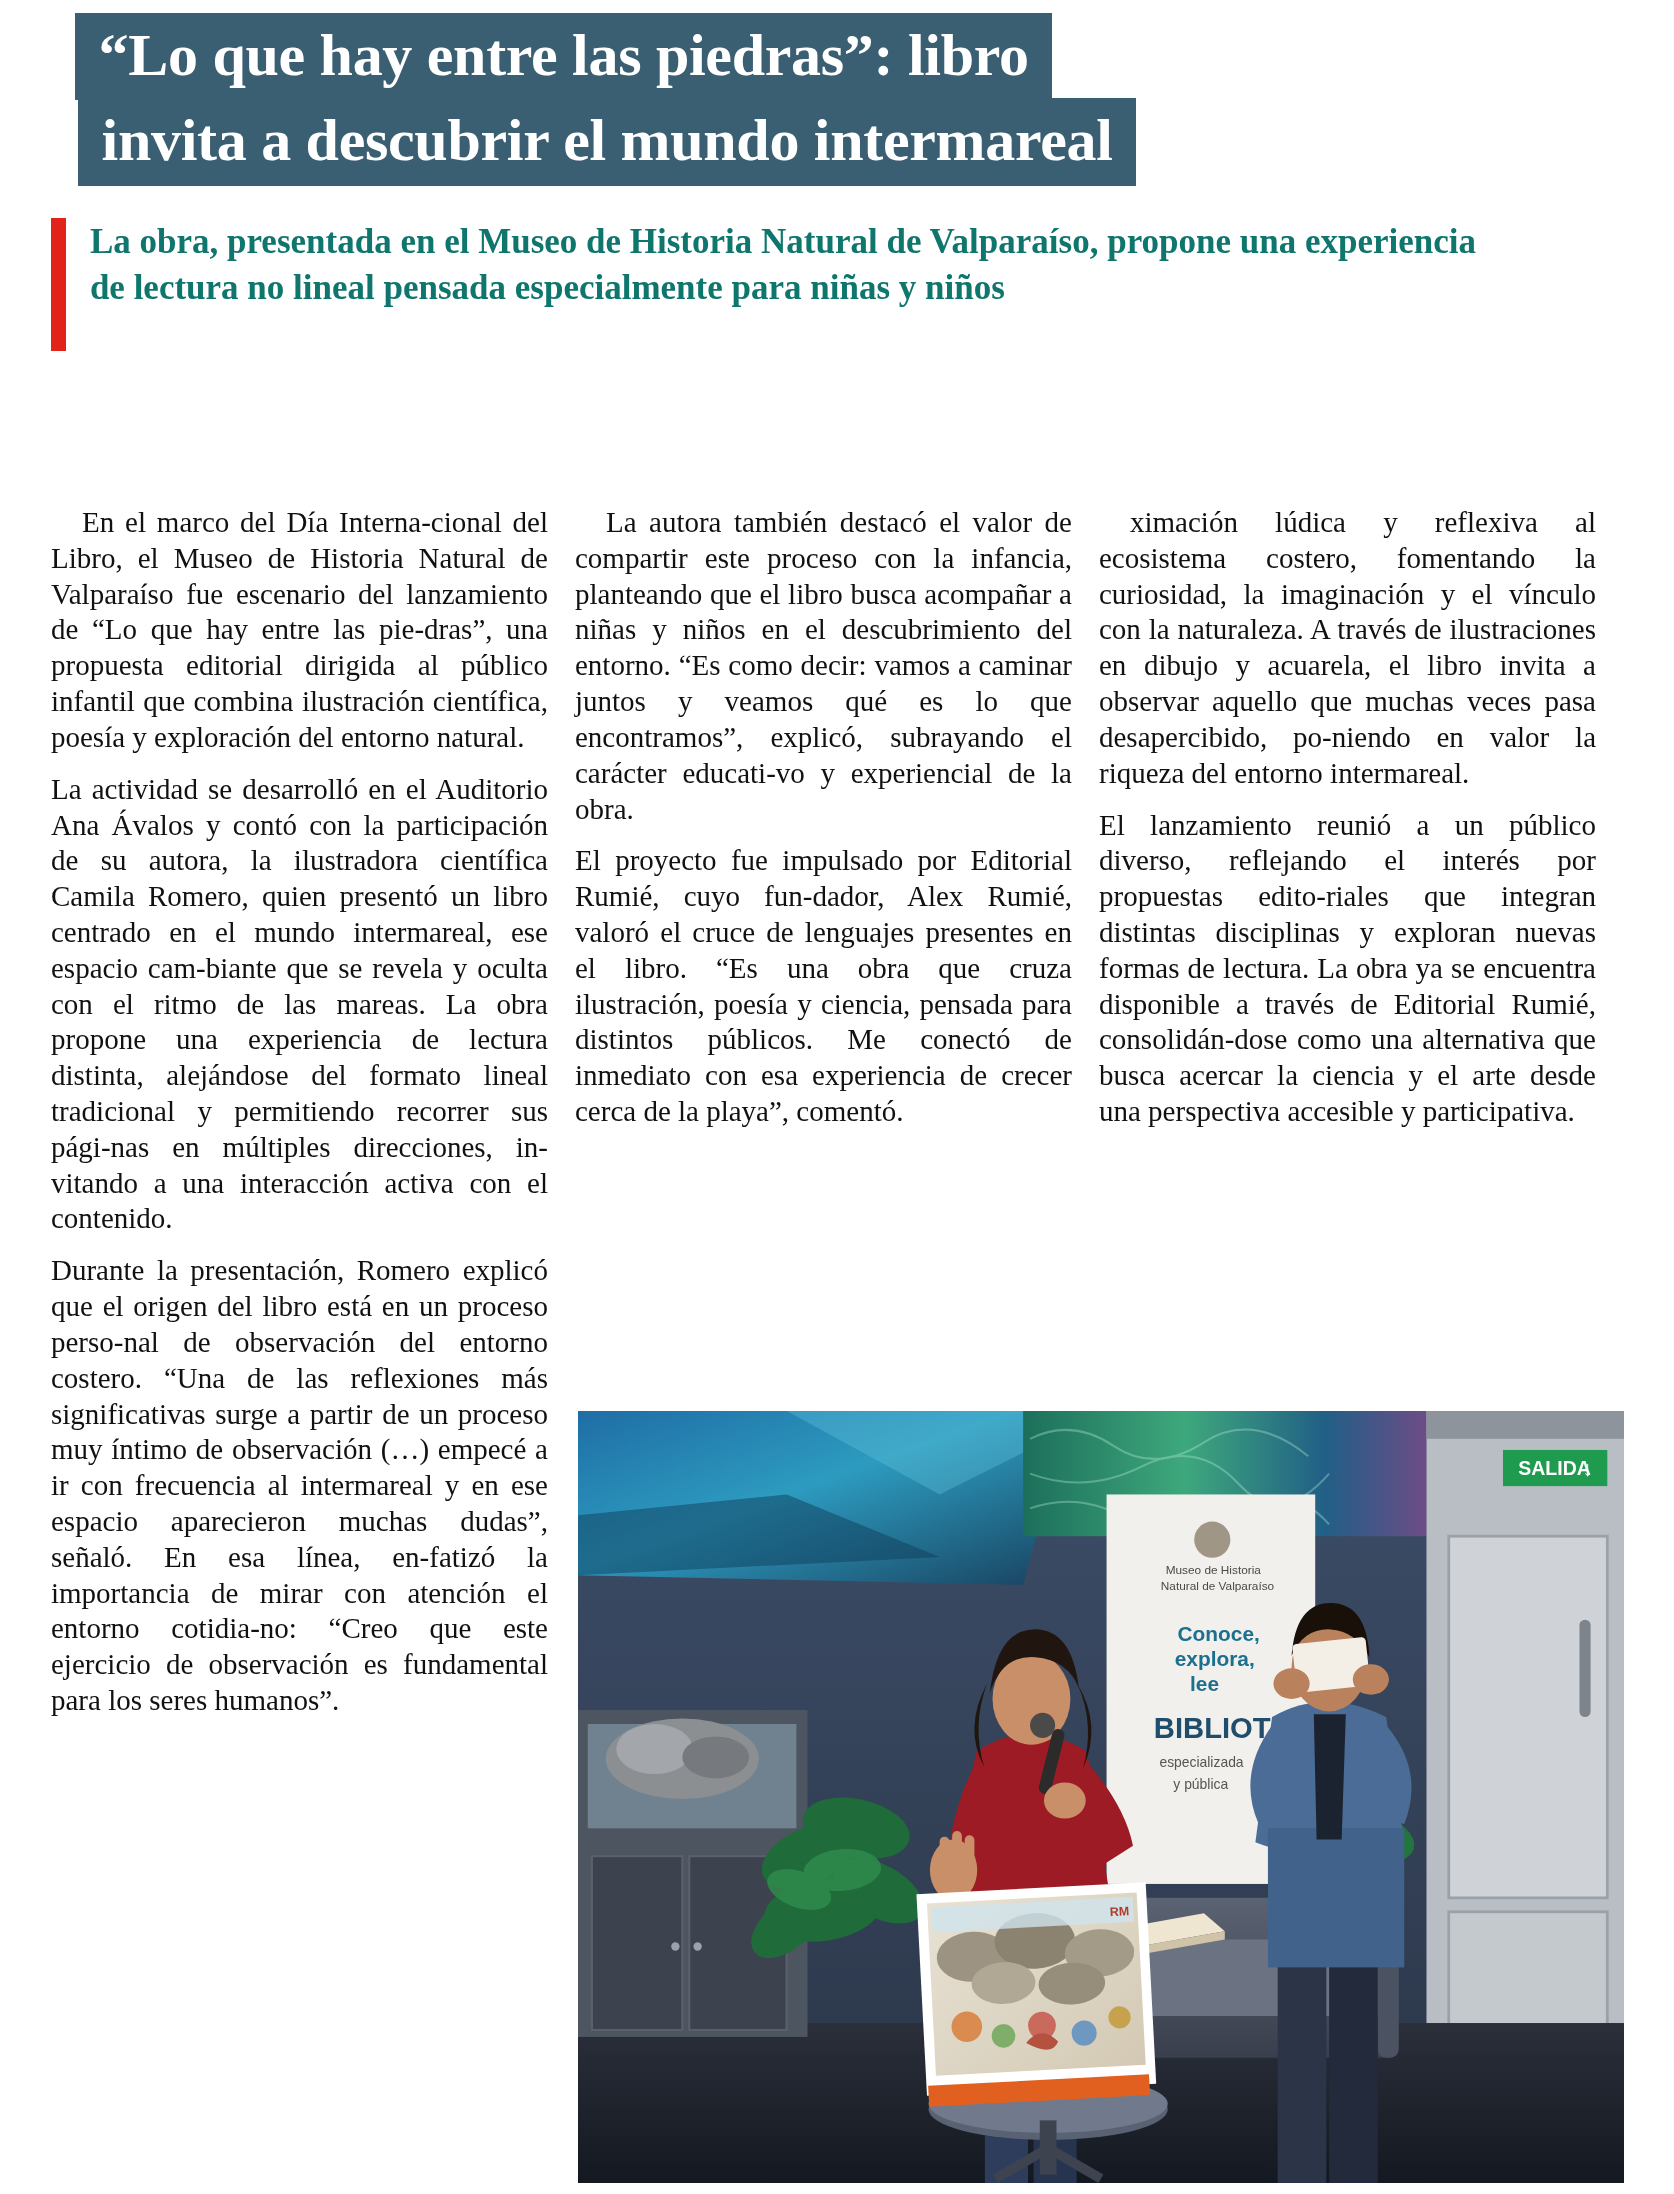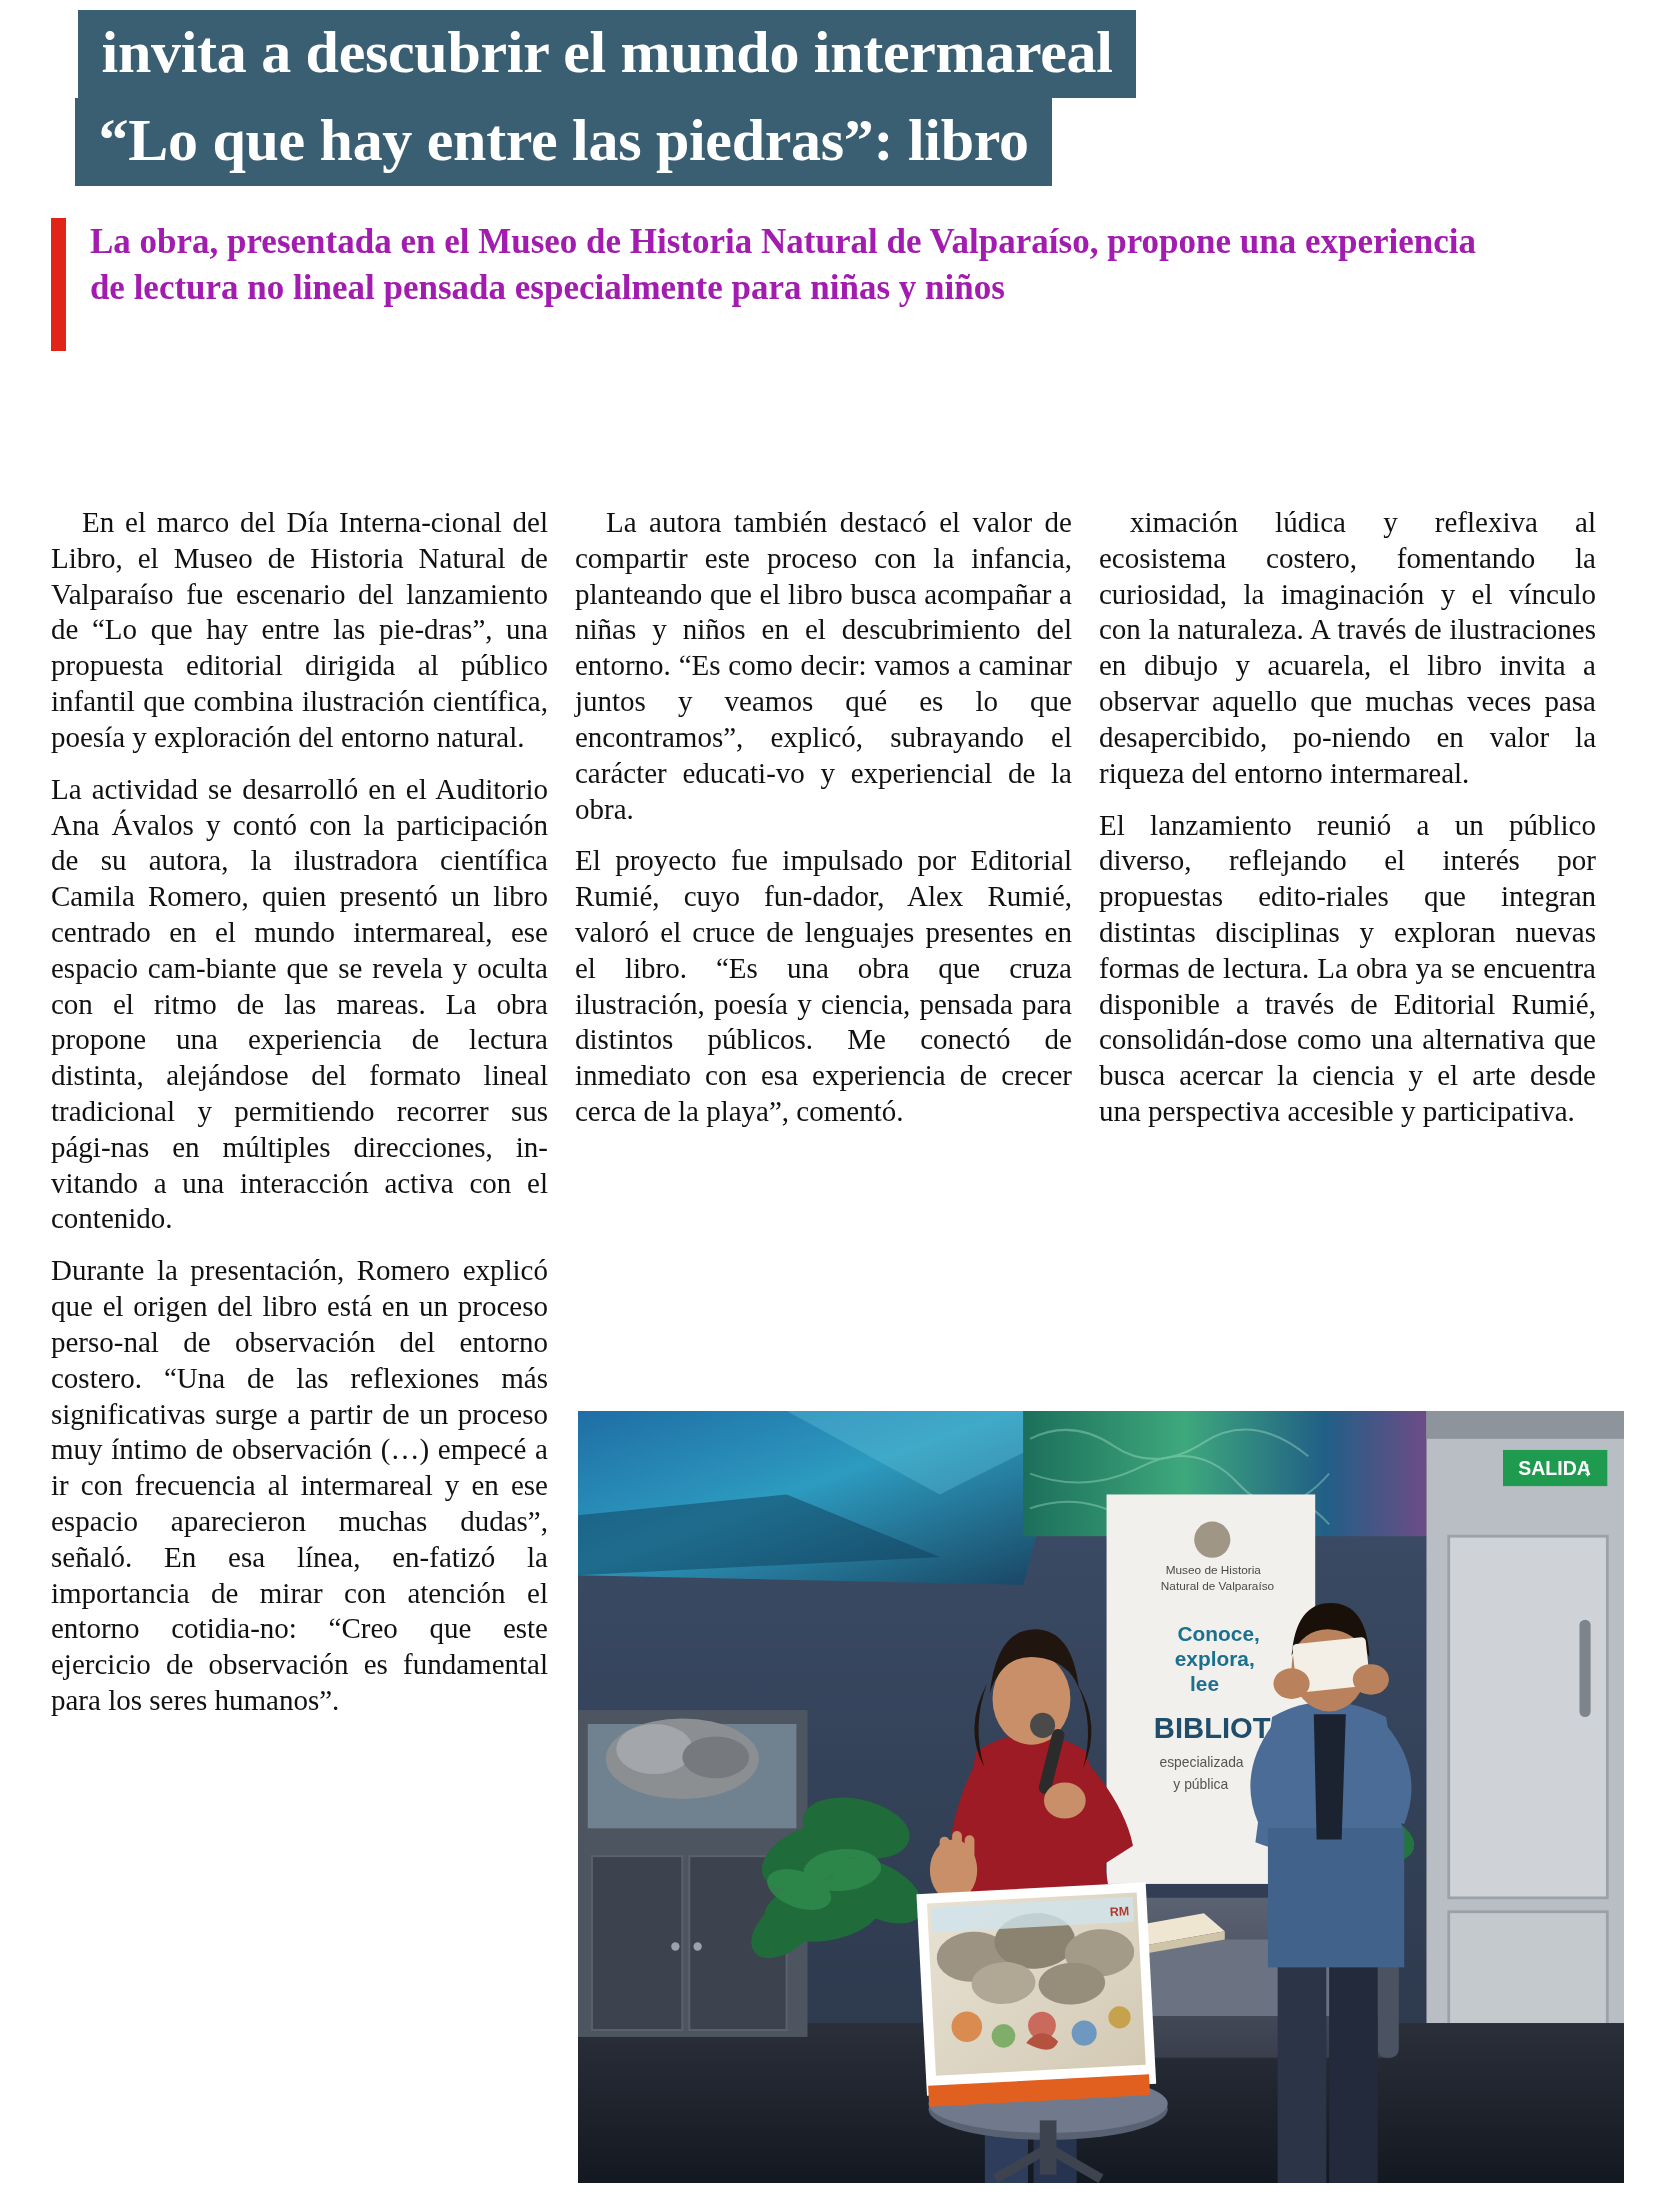--- a/index.html
+++ b/index.html
@@ -52,21 +52,21 @@
     background: #e2231a;
     flex: 0 0 15.3px;
     margin-right: 23.6px;
     height: 133px;
   }
   .subhead-text {
     font-family: "Liberation Serif", serif;
     font-weight: bold;
     font-size: 35px;
     line-height: 1.30;
-    color: #a21caf;
+    color: #0f766e;
     padding-top: 1.4px;
   }
 
   
   .cols {
     position: absolute;
     top: 505px;
     left: 51px;
     width: 1573px;
     display: flex;
@@ -98,22 +98,22 @@
     height: 772px;
     overflow: hidden;
     background: #c2410c;
   }
   .photo svg { display: block; }
 </style>
 </head>
 <body>
 
 <div class="headline-block">
+  <span class="headline-line l1">“Lo que hay entre las piedras”: libro</span>
   <span class="headline-line l2">invita a descubrir el mundo intermareal</span>
-  <span class="headline-line l1">“Lo que hay entre las piedras”: libro</span>
 </div>
 
 <div class="subhead-wrap">
   <div class="subhead-bar"></div>
   <div class="subhead-text">La obra, presentada en el Museo de Historia Natural de Valparaíso, propone una experiencia de lectura no lineal pensada especialmente para niñas y niños</div>
 </div>
 
 <div class="cols">
   <div class="col">
     <p>En el marco del Día Interna-cional del Libro, el Museo de Historia Natural de Valparaíso fue escenario del lanzamiento de “Lo que hay entre las pie-dras”, una propuesta editorial dirigida al público infantil que combina ilustración científica, poesía y exploración del entorno natural.</p>

